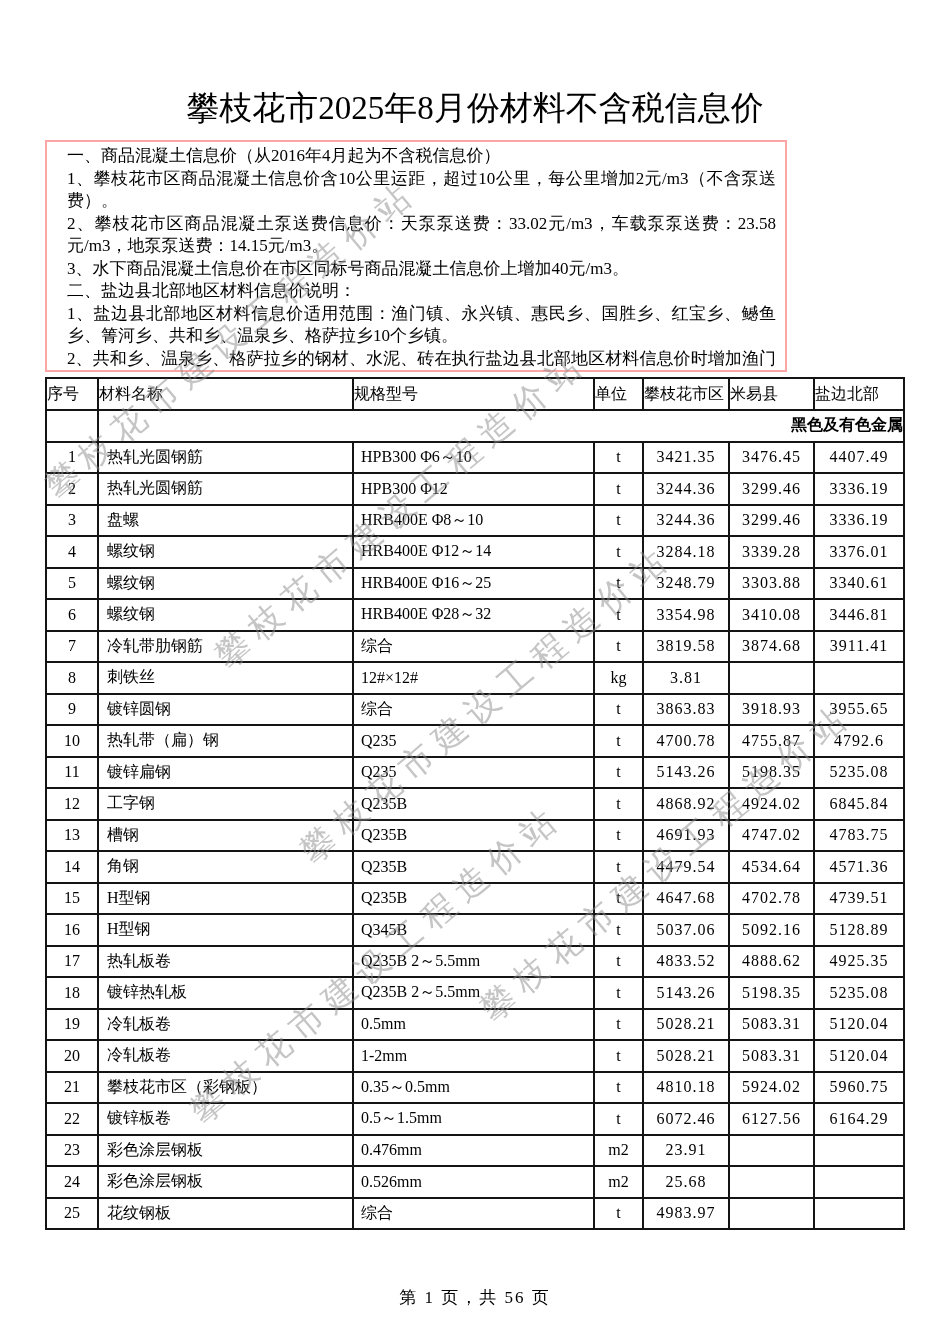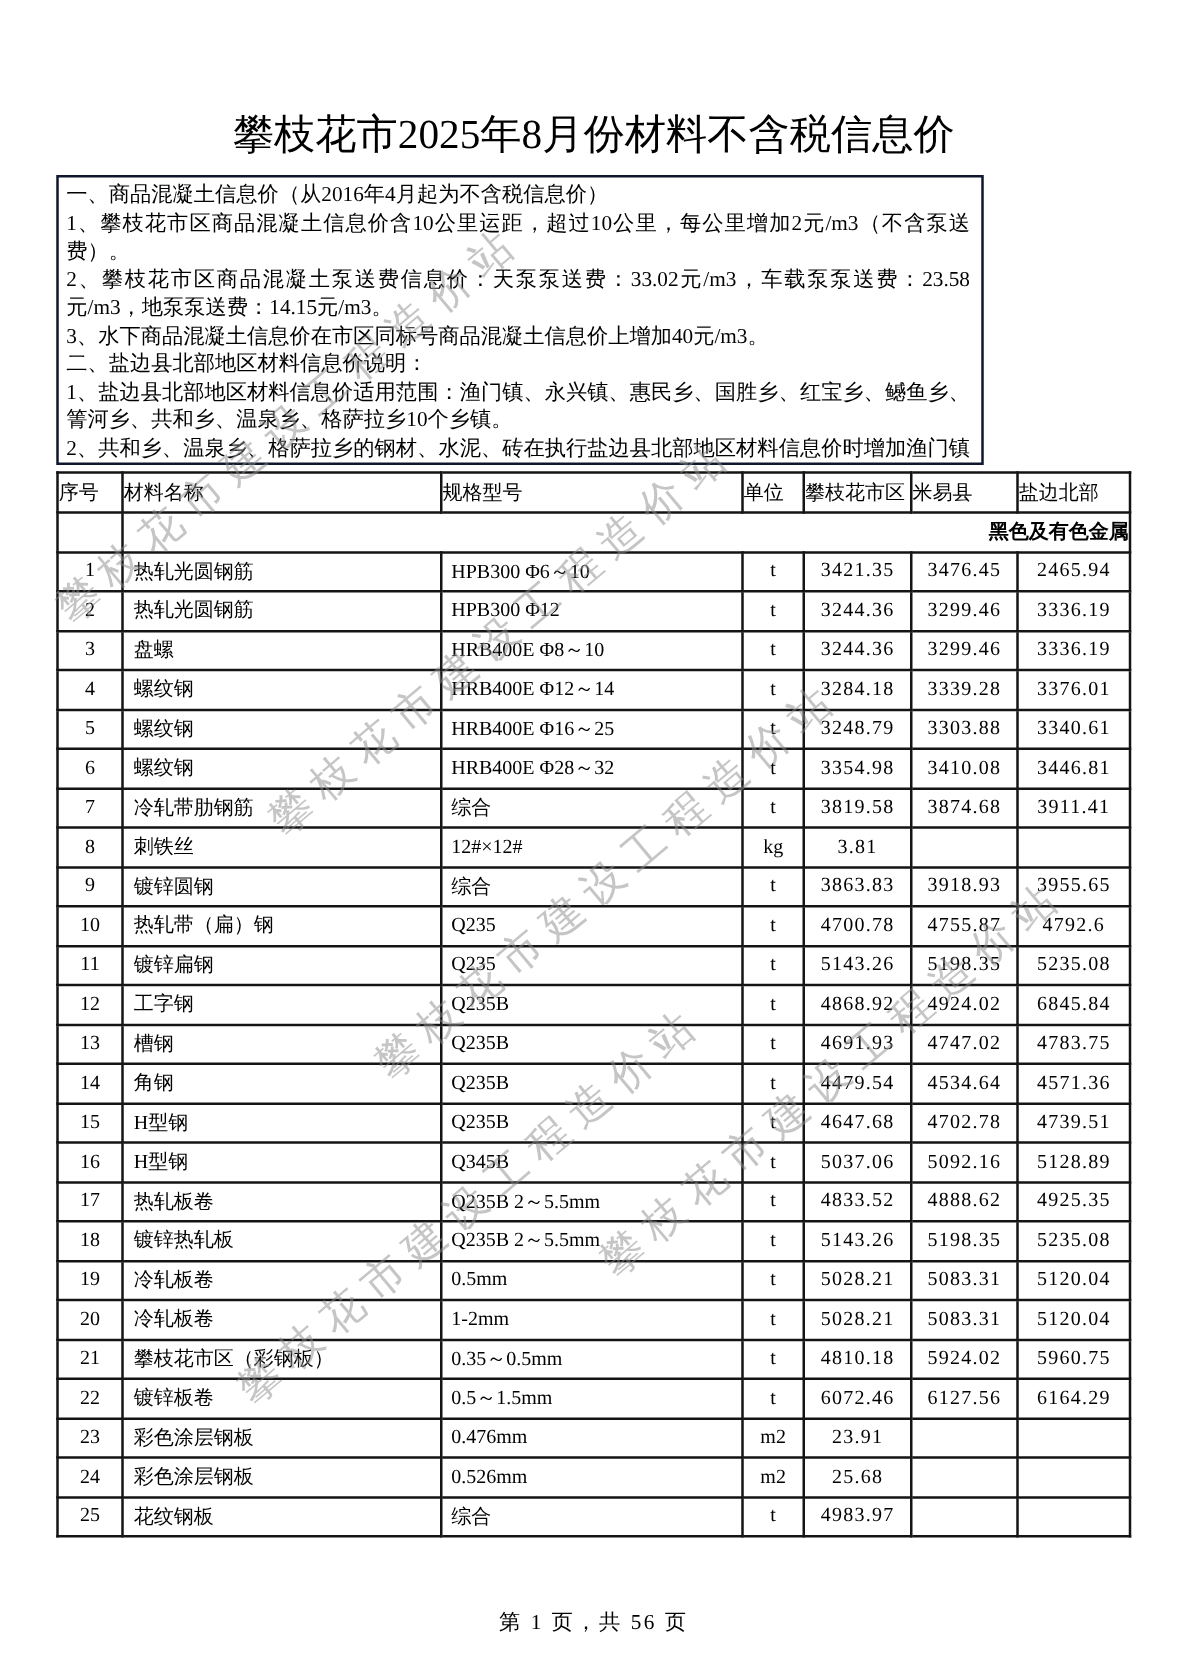--- a/index.html
+++ b/index.html
@@ -22,22 +22,22 @@
   .wm4 { left:485px; top:991px; }
   .wm5 { left:195px; top:1093px; }
   
   .title {
     position:absolute; top:86px; left:0; width:100%; margin:0;
     text-align:center; font-size:33px; font-weight:normal; line-height:44px;
   }
   
   .notes {
     position:absolute; left:45px; top:140px; width:742px; height:232px;
-    box-sizing:border-box; border:2px solid #0f172a;
-    padding:3px 9px 0 6px; overflow:hidden;
+    box-sizing:border-box; border:2px solid #fca5a5;
+    padding:3px 9px 0 20px; overflow:hidden;
   }
   .notes p { margin:0; font-size:17px; line-height:22.5px; text-align:justify; }
   
   .price-table {
     position:absolute; left:45px; top:377px; width:858px;
     border-collapse:collapse; table-layout:fixed;
   }
   .price-table th, .price-table td {
     border:2px solid #141414; overflow:hidden; white-space:nowrap;
     font-weight:normal; padding:0;
@@ -111,21 +111,21 @@
           <td class="c-seq"></td>
           <td colspan="6" class="section-cell">黑色及有色金属</td>
         </tr>
         <tr>
           <td class="c-seq">1</td>
           <td class="c-name">热轧光圆钢筋</td>
           <td class="c-spec">HPB300 Φ6～10</td>
           <td class="c-unit">t</td>
           <td class="c-price">3421.35</td>
           <td class="c-price">3476.45</td>
-          <td class="c-price">2465.94</td>
+          <td class="c-price">4407.49</td>
         </tr>
         <tr>
           <td class="c-seq">2</td>
           <td class="c-name">热轧光圆钢筋</td>
           <td class="c-spec">HPB300 Φ12</td>
           <td class="c-unit">t</td>
           <td class="c-price">3244.36</td>
           <td class="c-price">3299.46</td>
           <td class="c-price">3336.19</td>
         </tr>

